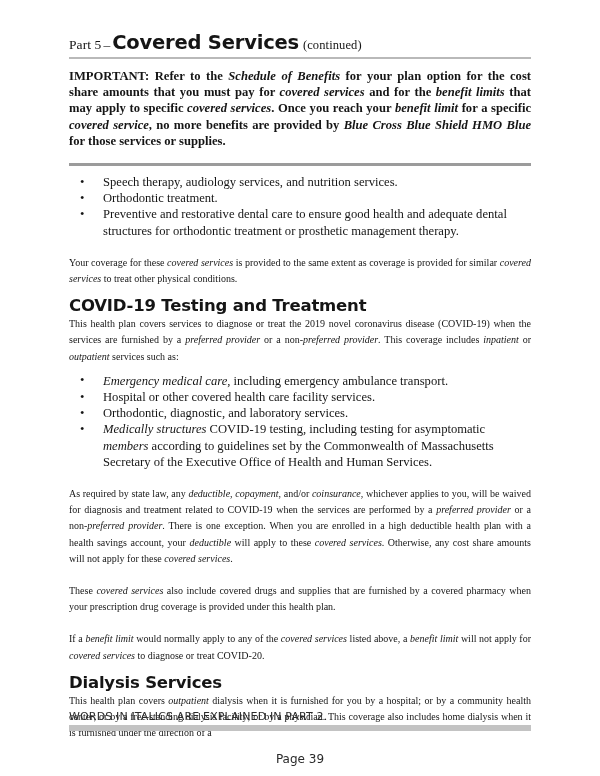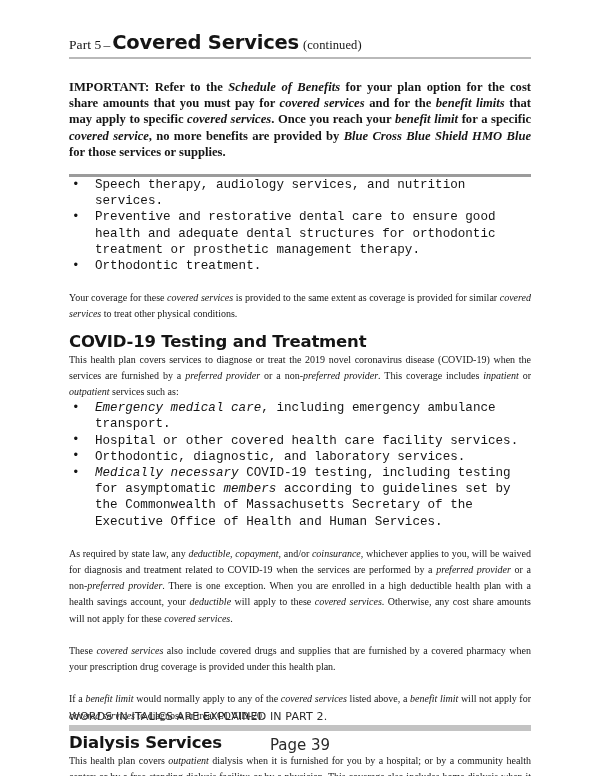--- a/index.html
+++ b/index.html
@@ -58,21 +58,21 @@
   }
   .rule-thin {
     margin-top: 3px;
     height: 2px;
     background: #b9b9b9;
     width: 462px;
   }
 
   
   .important-block {
-    margin-top: 20px;
+    margin-top: 9px;
     font-size: 12.6px;
     font-weight: 700;
     line-height: 16.2px;
     text-align: justify;
     text-justify: inter-word;
   }
   .important-block i { font-style: italic; }
 
   .rule-thick {
     margin-top: 14px;
@@ -88,23 +88,22 @@
     text-align: justify;
     text-justify: inter-word;
   }
   .para i { font-style: italic; }
 
   .gap-lg { margin-top: 16px; }
 
   
   ul.bullets {
     list-style: none;
-    margin: 0;
+    margin: 8px;
     padding: 0;
-    font-family: Liberation Mono, monospace;
   }
   ul.bullets li {
     position: relative;
     padding-left: 26px;
     font-size: 12.6px;
     line-height: 16.2px;
     text-align: left;
   }
   ul.bullets li::before {
     content: "\2022";
@@ -140,24 +139,24 @@
     color: #2a2a2a;
     white-space: nowrap;
   }
   .footer-bar {
     margin-top: 2px;
     height: 6px;
     background: #c3c3c3;
     width: 462px;
   }
   .footer-page {
-    margin-top: 5px;
+    margin-top: 21px;
     text-align: center;
     font-family: "DejaVu Sans", "Liberation Sans", sans-serif;
-    font-size: 15px;
+    font-size: 12px;
     color: #2a2a2a;
   }
 </style>
 </head>
 <body>
 
 <div class="page">
 
   <div class="content">
 
@@ -165,35 +164,35 @@
       <span class="hdr-part">Part 5</span><span class="hdr-dash">–</span><span class="hdr-title">Covered Services</span> <span class="hdr-cont">(continued)</span>
     </div>
     <div class="rule-thin"></div>
 
     <div class="important-block"><span>IMPORTANT:</span><span> Refer to the </span><i>Schedule of Benefits</i><span> for your plan option for the cost share amounts that you must pay for </span><i>covered services</i><span> and for the </span><i>benefit limits</i><span> that may apply to specific </span><i>covered services</i><span>. Once you reach your </span><i>benefit limit</i><span> for a specific </span><i>covered service</i><span>, no more benefits are provided by </span><i>Blue Cross Blue Shield HMO Blue</i><span> for those services or supplies.</span></div>
 
     <div class="rule-thick"></div>
 
     <ul class="bullets gap-lg">
       <li>Speech therapy, audiology services, and nutrition services.</li>
+      <li>Orthodontic treatment.</li>
       <li>Preventive and restorative dental care to ensure good health and adequate dental structures for orthodontic treatment or prosthetic management therapy.</li>
-      <li>Orthodontic treatment.</li>
     </ul>
 
     <div class="para gap-lg"><span>Your coverage for these </span><i>covered services</i><span> is provided to the same extent as coverage is provided for similar </span><i>covered services</i><span> to treat other physical conditions.</span></div>
 
     <div class="section-heading">COVID-19 Testing and Treatment</div>
 
     <div class="para"><span>This health plan covers services to diagnose or treat the 2019 novel coronavirus disease (COVID-19) when the services are furnished by a </span><i>preferred provider</i><span> or a non-</span><i>preferred provider</i><span>. This coverage includes </span><i>inpatient</i><span> or </span><i>outpatient</i><span> services such as:</span></div>
 
     <ul class="bullets">
       <li><i>Emergency medical care</i><span>, including emergency ambulance transport.</span></li>
       <li><span>Hospital or other covered health care facility services.</span></li>
       <li><span>Orthodontic, diagnostic, and laboratory services.</span></li>
-      <li><i>Medically necessary</i><span> COVID-19 testing, including testing for asymptomatic </span><i>members</i><span> according to guidelines set by the Commonwealth of Massachusetts Secretary of the Executive Office of Health and Human Services.</span></li>
+      <li><i>Medically structures</i><span> COVID-19 testing, including testing for asymptomatic </span><i>members</i><span> according to guidelines set by the Commonwealth of Massachusetts Secretary of the Executive Office of Health and Human Services.</span></li>
     </ul>
 
     <div class="para gap-lg"><span>As required by state law, any </span><i>deductible</i><span>, </span><i>copayment</i><span>, and/or </span><i>coinsurance</i><span>, whichever applies to you, will be waived for diagnosis and treatment related to COVID-19 when the services are performed by a </span><i>preferred provider</i><span> or a non-</span><i>preferred provider</i><span>. There is one exception. When you are enrolled in a high deductible health plan with a health savings account, your </span><i>deductible</i><span> will apply to these </span><i>covered services</i><span>. Otherwise, any cost share amounts will not apply for these </span><i>covered services</i><span>.</span></div>
 
     <div class="para gap-lg"><span>These </span><i>covered services</i><span> also include covered drugs and supplies that are furnished by a covered pharmacy when your prescription drug coverage is provided under this health plan.</span></div>
 
     <div class="para gap-lg"><span>If a </span><i>benefit limit</i><span> would normally apply to any of the </span><i>covered services</i><span> listed above, a </span><i>benefit limit</i><span> will not apply for </span><i>covered services</i><span> to diagnose or treat COVID-20.</span></div>
 
     <div class="section-heading">Dialysis Services</div>
 

